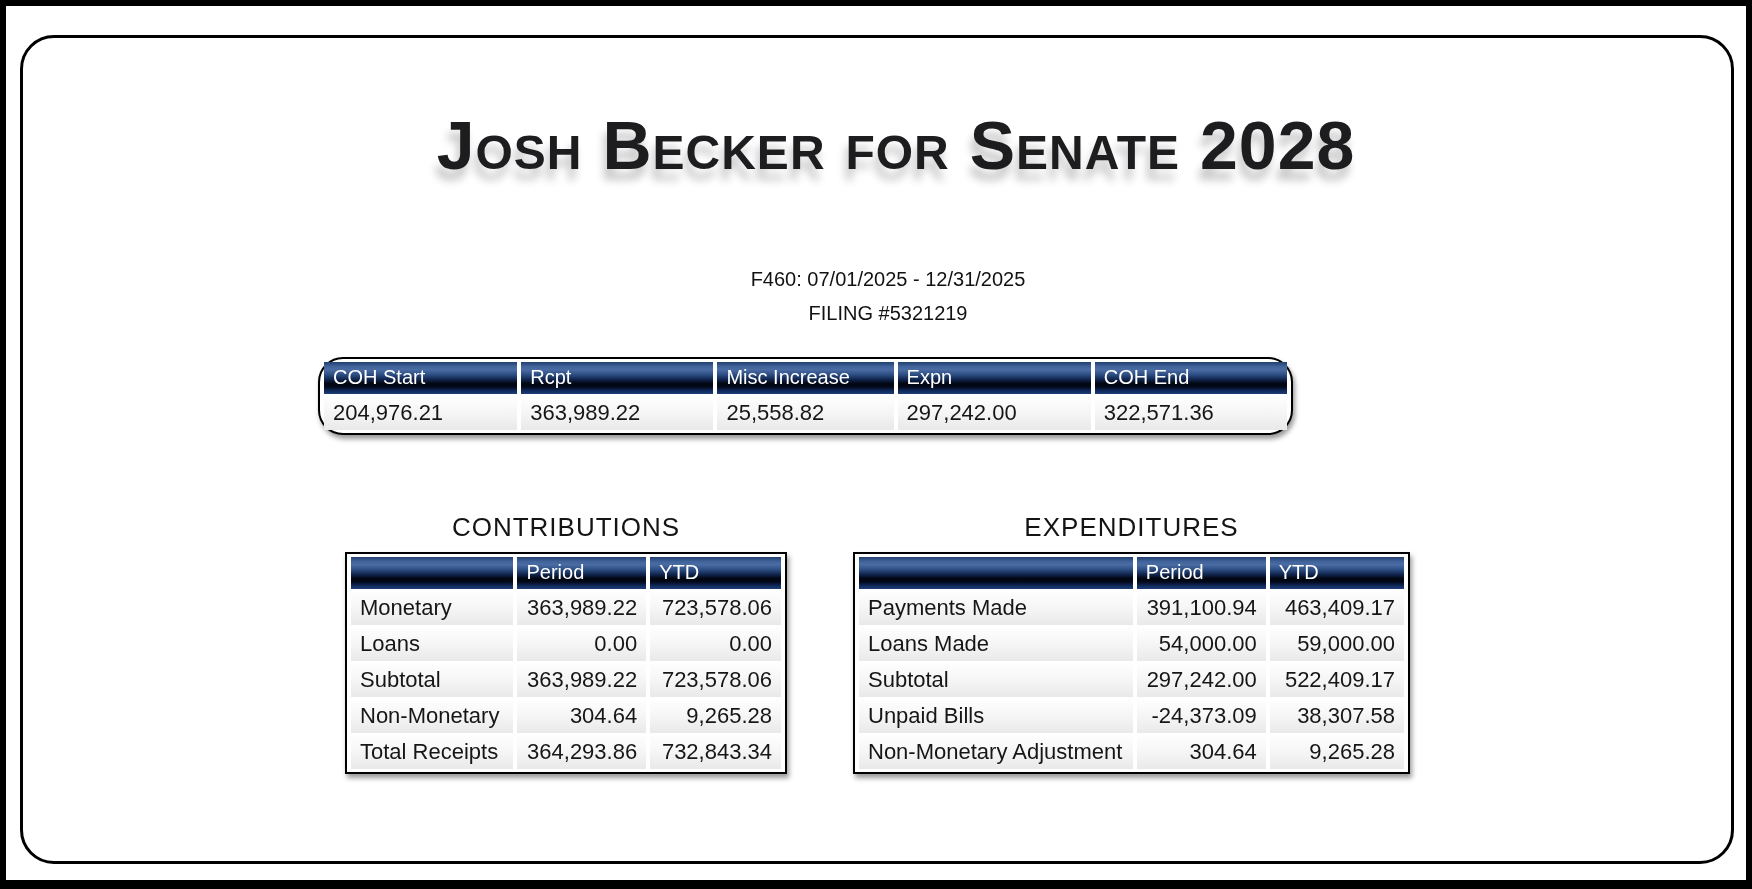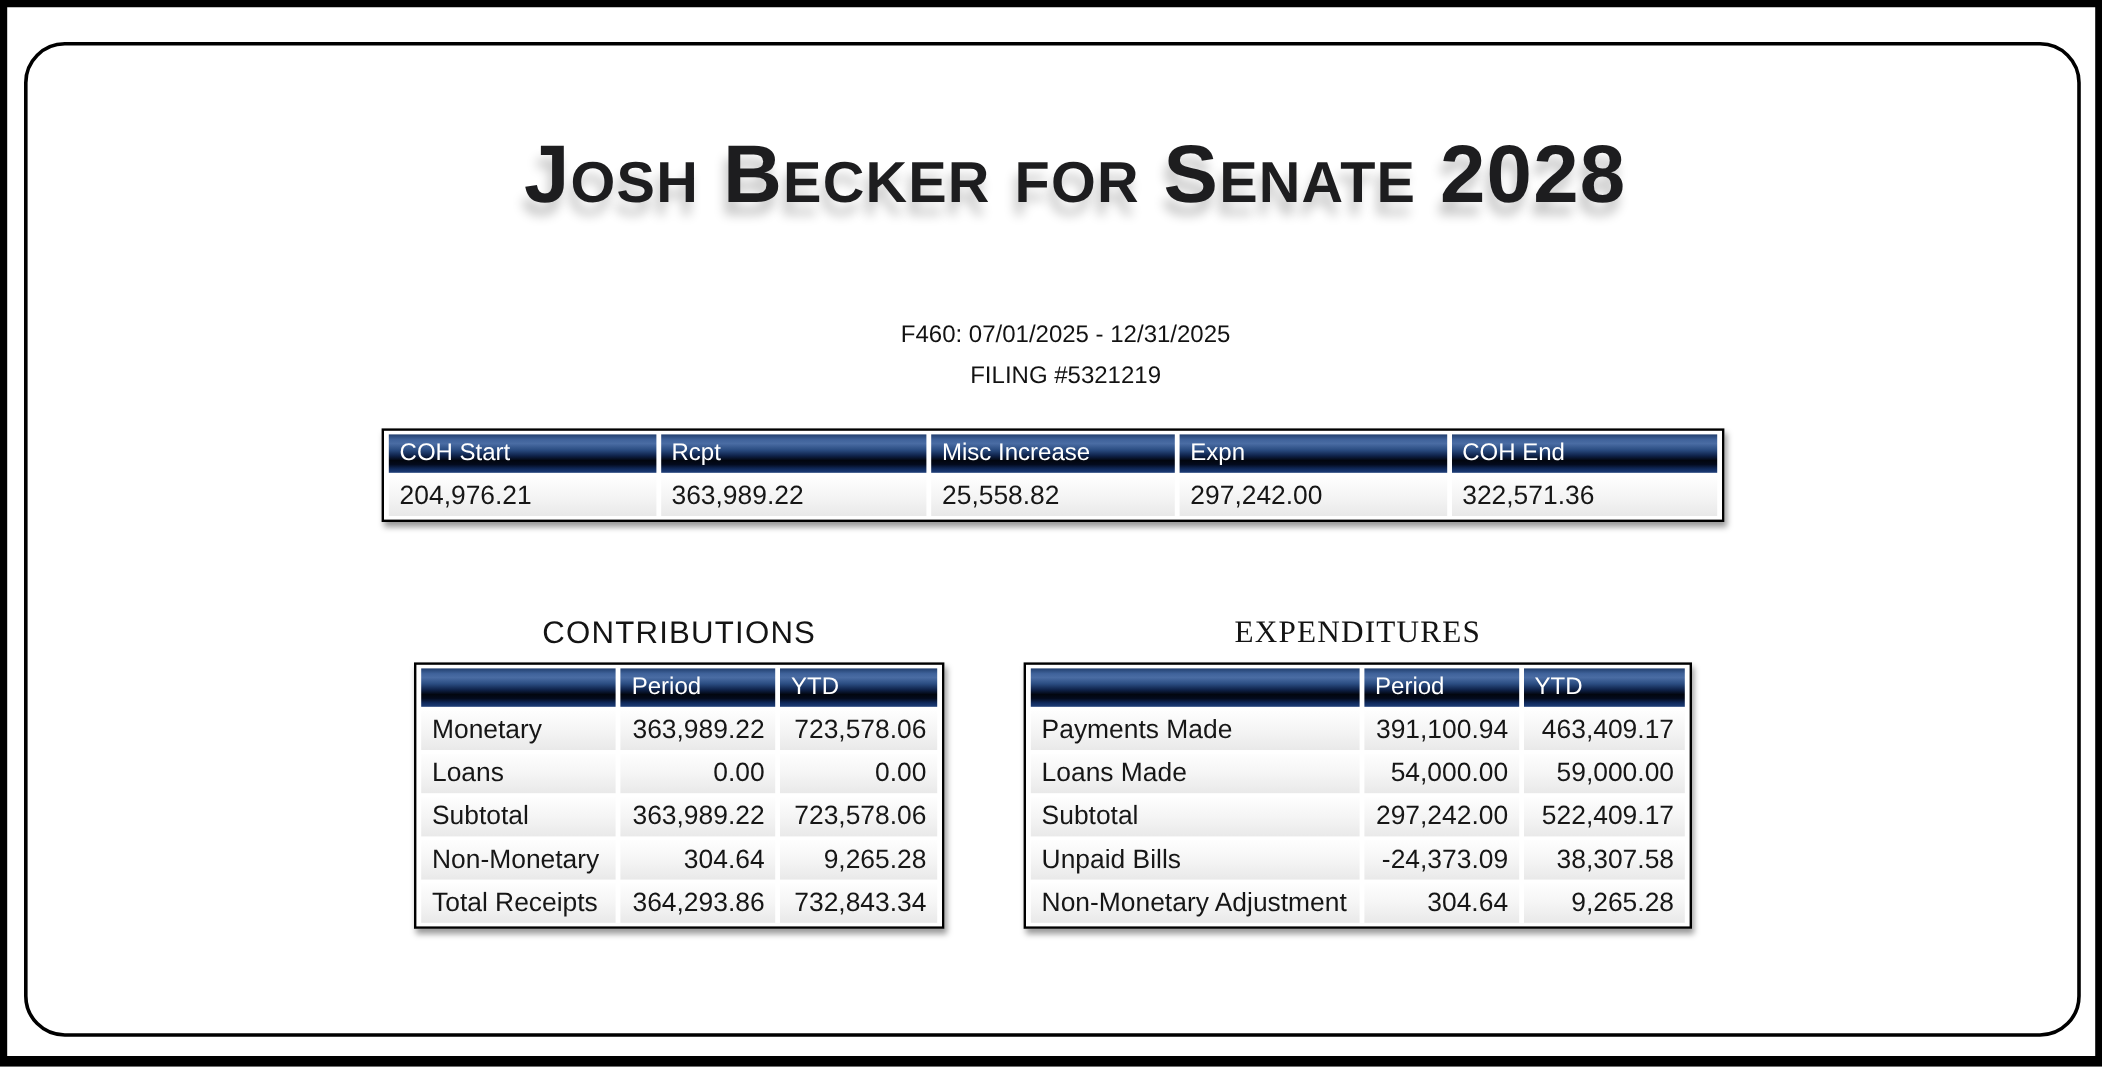--- a/index.html
+++ b/index.html
@@ -72,32 +72,32 @@
   .tbl-wrap td {
     background: linear-gradient(180deg, #fefefe 0%, #f5f5f5 50%, #e9e9e9 100%);
     color: #161616;
     font-size: 22px;
     padding: 3px 9px 4px 9px;
     height: 32px;
     overflow: hidden;
     white-space: nowrap;
   }
   .tbl-wrap td.num { text-align: right; }
-  #summary-table { left: 318px; top: 357px; width: 1119px; }
+  #summary-table { left: 318px; top: 357px; width: 975px; border-radius: 25px; }
   .section-title {
     position: absolute;
     top: 496px;
     text-align: center;
     font-size: 26px;
     letter-spacing: 1px;
     color: #141414;
     margin-top: 16px;
   }
   #contrib-title { left: 345px; width: 442px; }
-  #expend-title  { left: 853px; width: 557px; font-family: Liberation Serif, serif; }
+  #expend-title  { left: 853px; width: 557px; }
   #contrib-table { left: 345px; top: 552px; width: 442px; }
   #expend-table  { left: 853px; top: 552px; width: 557px; }
 </style>
 </head>
 <body>
 
 <div class="page-frame"></div>
 <div class="rounded-frame"></div>
 
 <div class="report-title">Josh Becker for Senate 2028</div>

